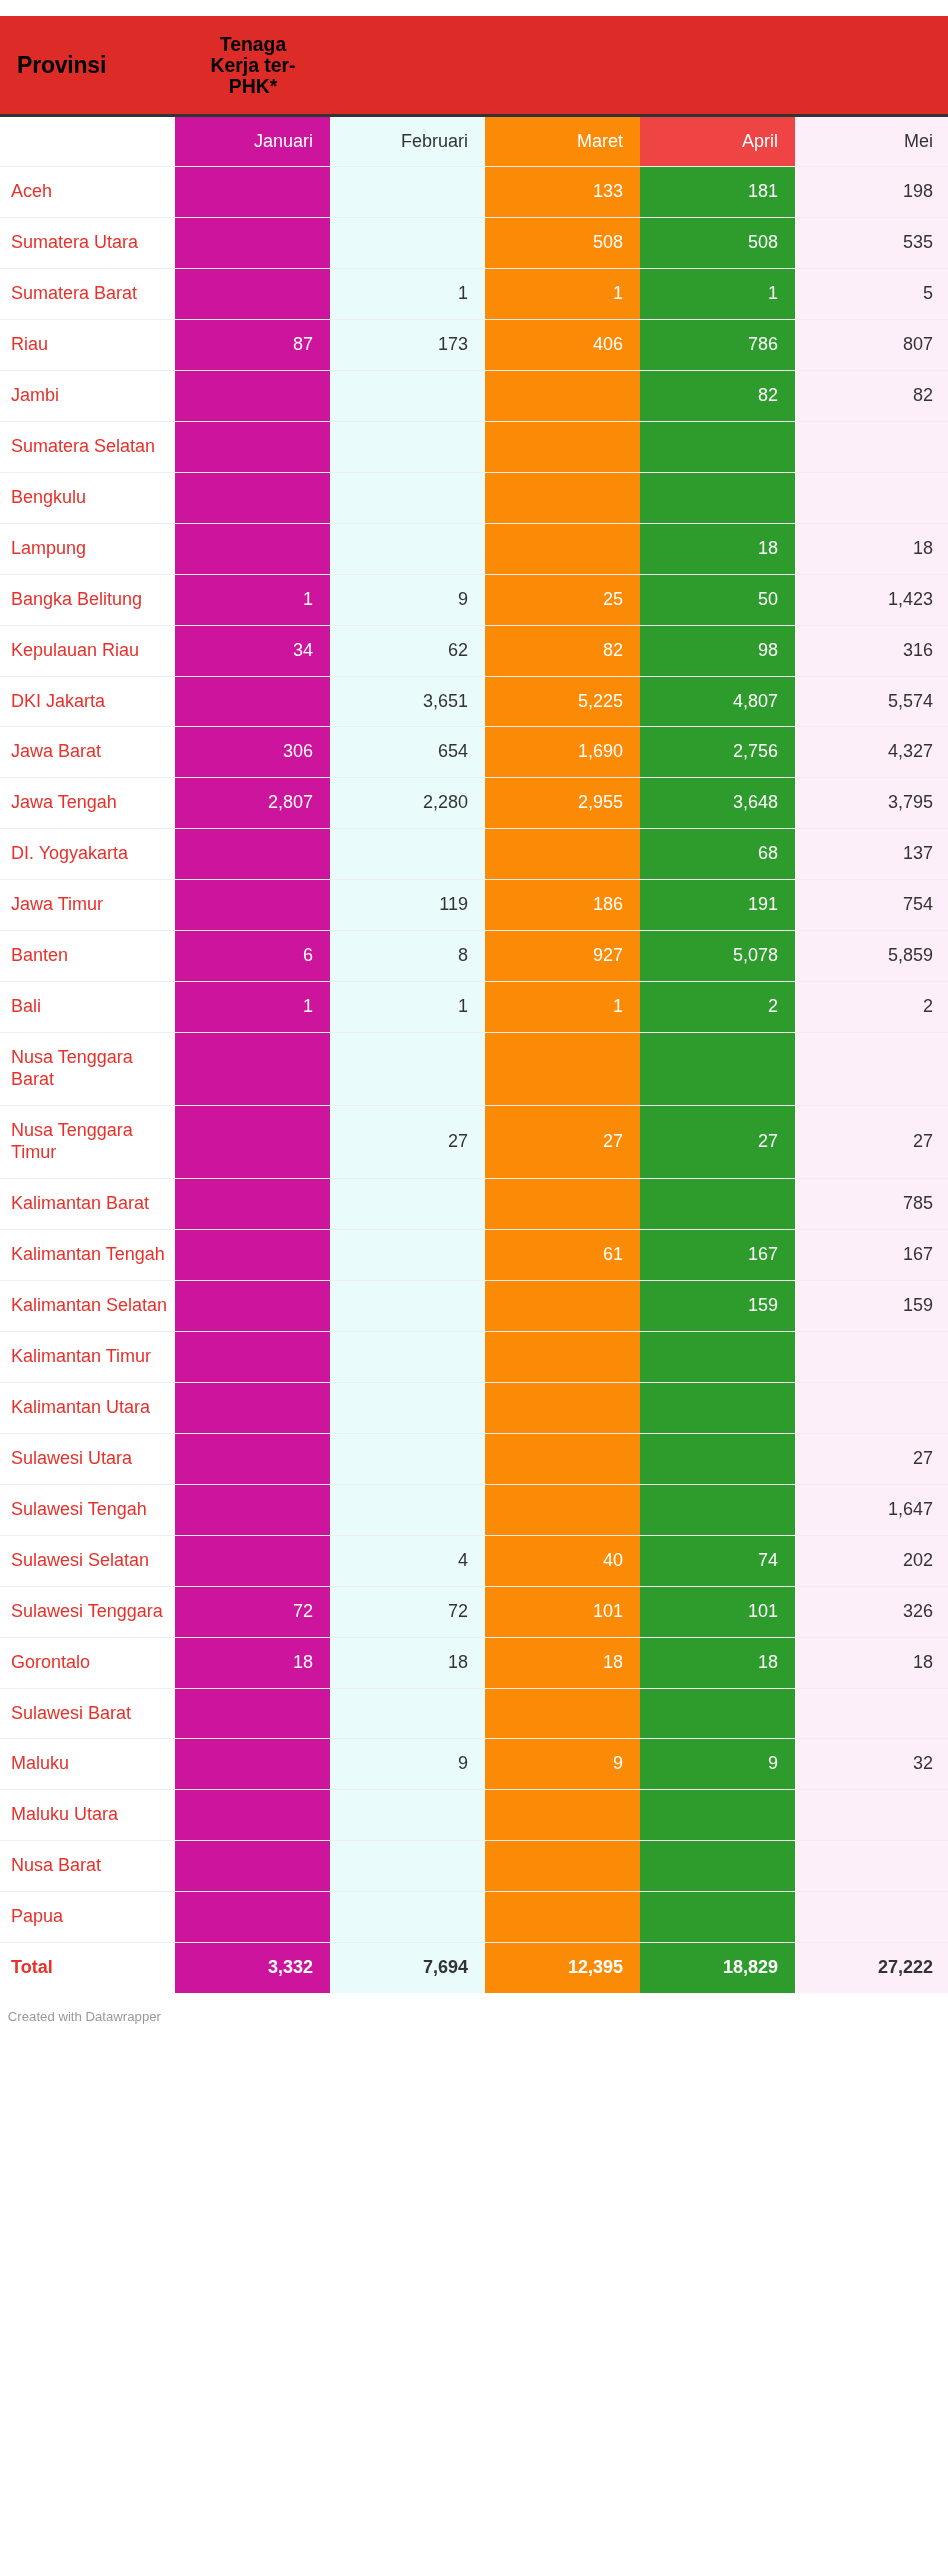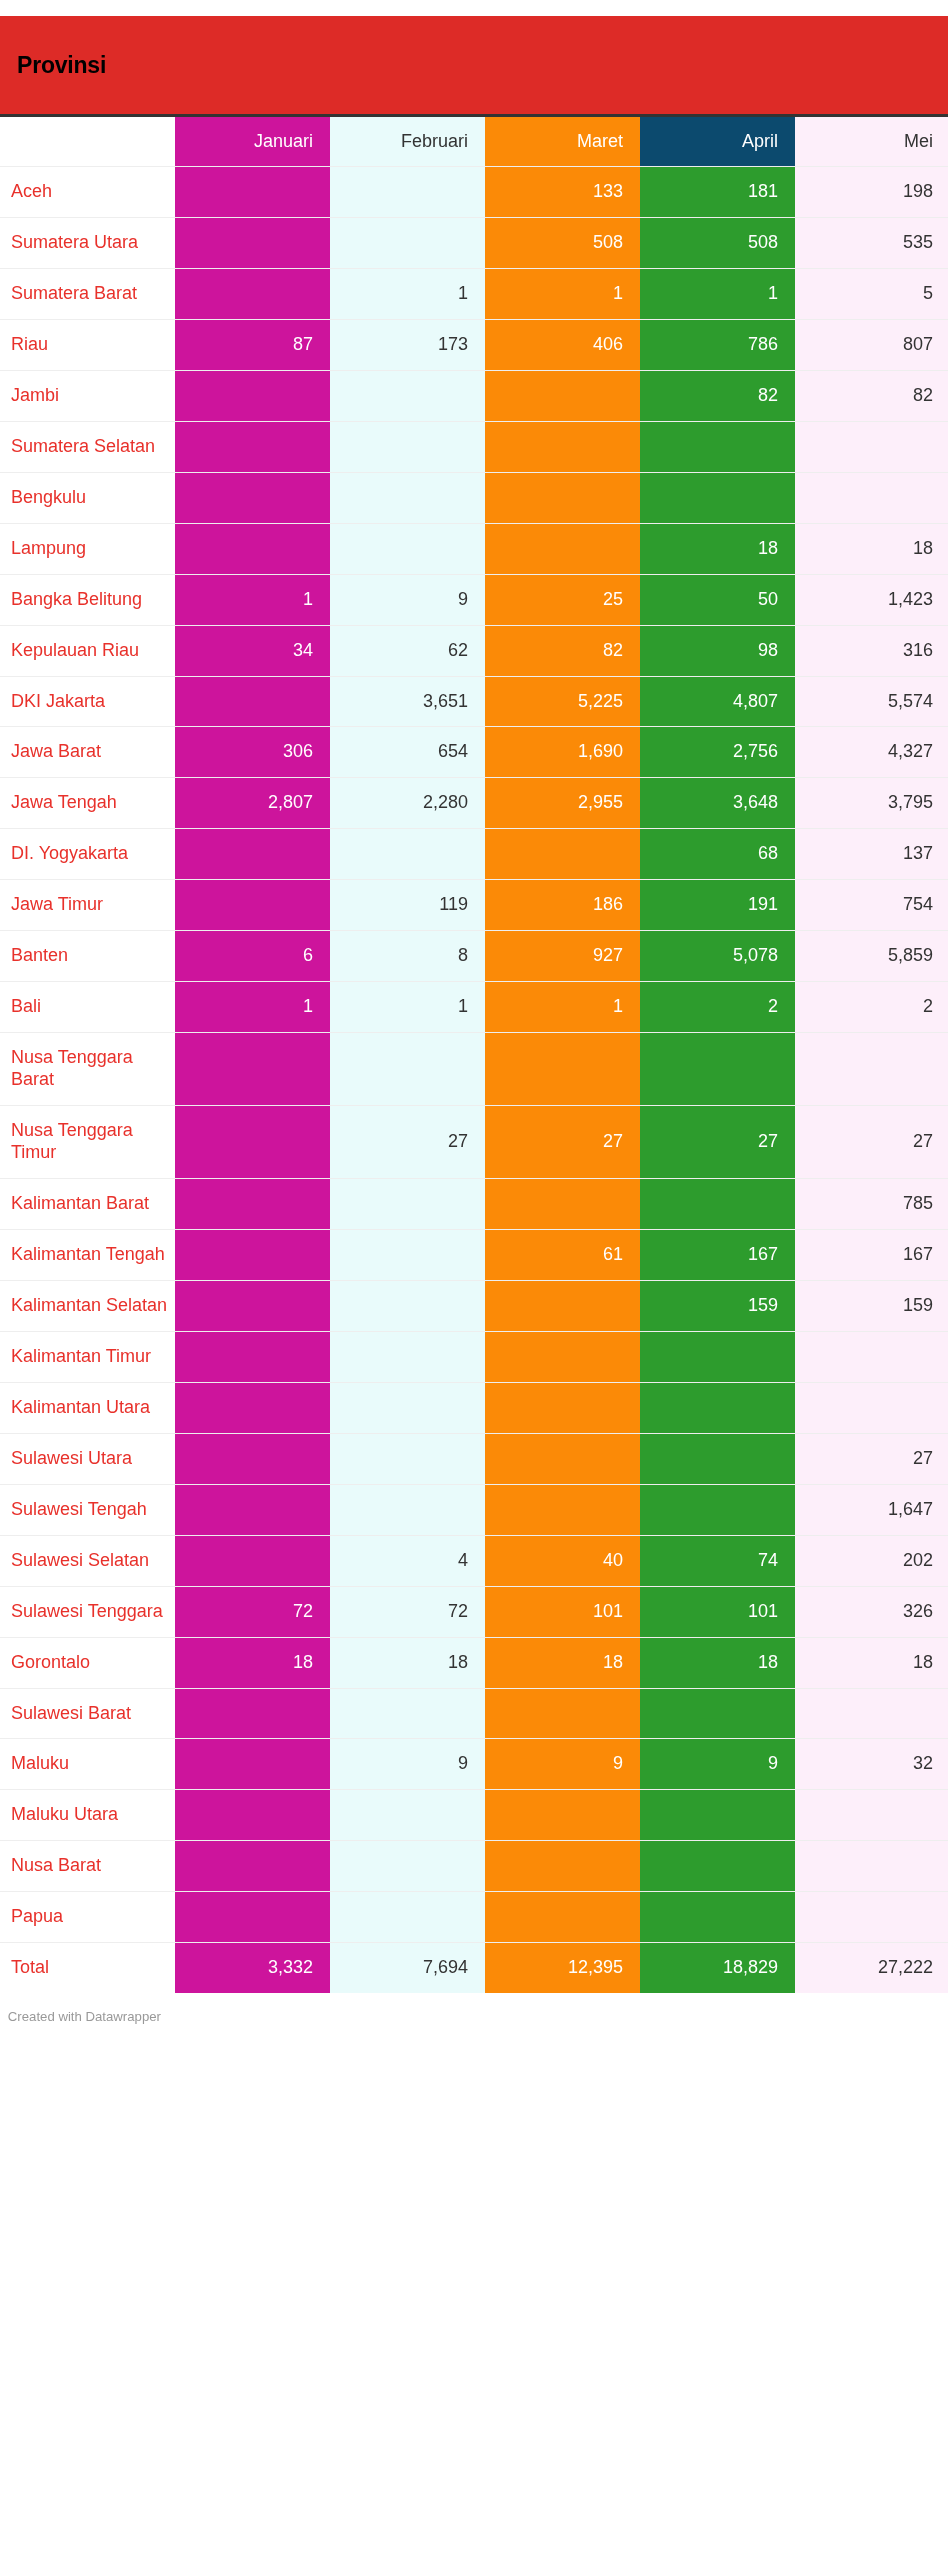--- a/index.html
+++ b/index.html
@@ -73,21 +73,21 @@
     font-weight: normal;
     text-align: right;
     padding: 0 17px 0 4.7px;
     vertical-align: middle;
     border: none;
   }
   thead th.h-prov { background: #ffffff; }
   thead th.h-jan  { background: #cd149c; color: #ffffff; }
   thead th.h-feb  { background: #e9fbfb; color: #333333; }
   thead th.h-mar  { background: #fb8a07; color: #ffffff; padding-left: 46px; }
-  thead th.h-apr  { background: #0c4a6e; color: #ffffff; }
+  thead th.h-apr  { background: #ef4444; color: #ffffff; }
   thead th.h-mei  { background: #fdeffa; color: #333333; }
 
   tbody td {
     font-size: 18px;
     vertical-align: middle;
     border-top: 0.8px solid #eeeeee;
     padding: 14px 17px 14px 4.7px;
     text-align: right;
     line-height: 1.22;
     height: 40px;
@@ -98,37 +98,38 @@
     padding-right: 6.2px;
     color: #e8312b;
     background: #ffffff;
   }
   tbody td.jan { background: #cd149c; color: #ffffff; }
   tbody td.feb { background: #e9fbfb; color: #333333; }
   tbody td.mar { background: #fb8a07; color: #ffffff; }
   tbody td.apr { background: #2d9c2d; color: #ffffff; }
   tbody td.mei { background: #fdeffa; color: #333333; }
 
-  tbody tr.total-row td { border-top: 0.8px solid #eeeeee; }
+  tbody tr.total-row td { border-top: 0.8px solid #eeeeee; font-weight: bold; }
 
   
   .footer-note {
     margin-top: 16px;
     padding: 0 0 11px 7.8px;
     font-size: 13.2px;
     color: #999999;
   }
 </style>
 </head>
 <body>
 
 <div class="chart-wrap">
 
   <div class="title-banner">
     <span class="t-provinsi">Provinsi</span>
+    <span class="t-phk">Tenaga<br>Kerja ter-<br>PHK*</span>
   </div>
   <div class="banner-underline"></div>
 
   <table class="data-table">
     <colgroup>
       <col class="c-prov">
         <col class="c-num">
         <col class="c-num">
         <col class="c-num">
         <col class="c-num">

